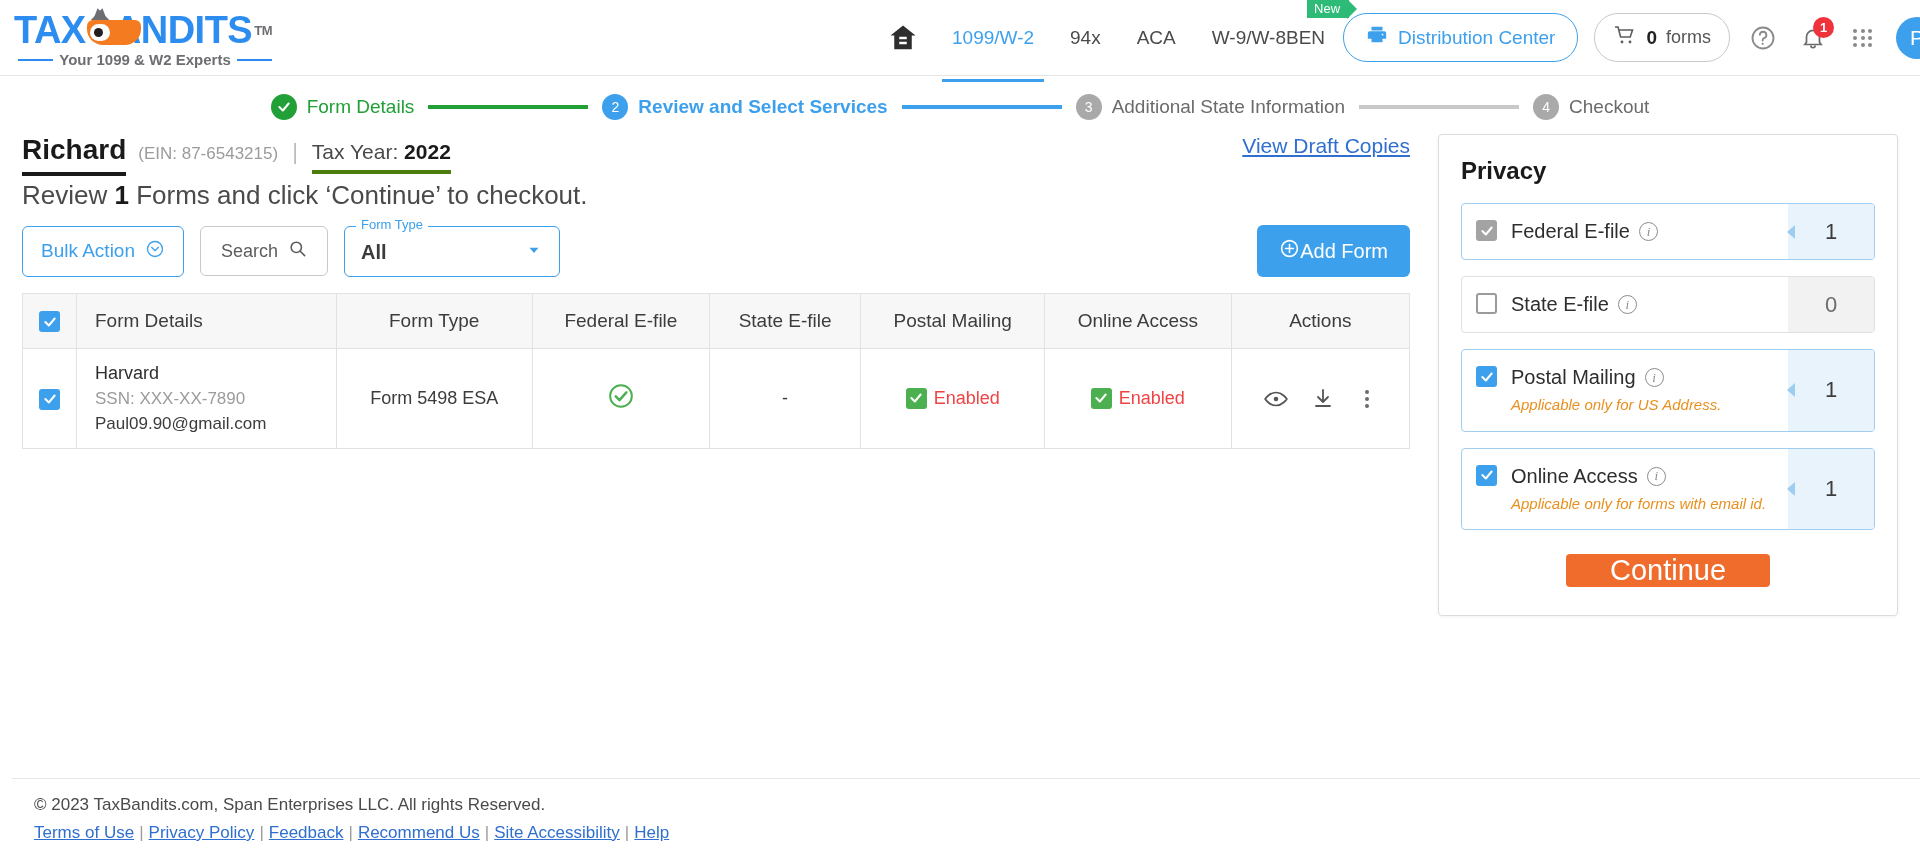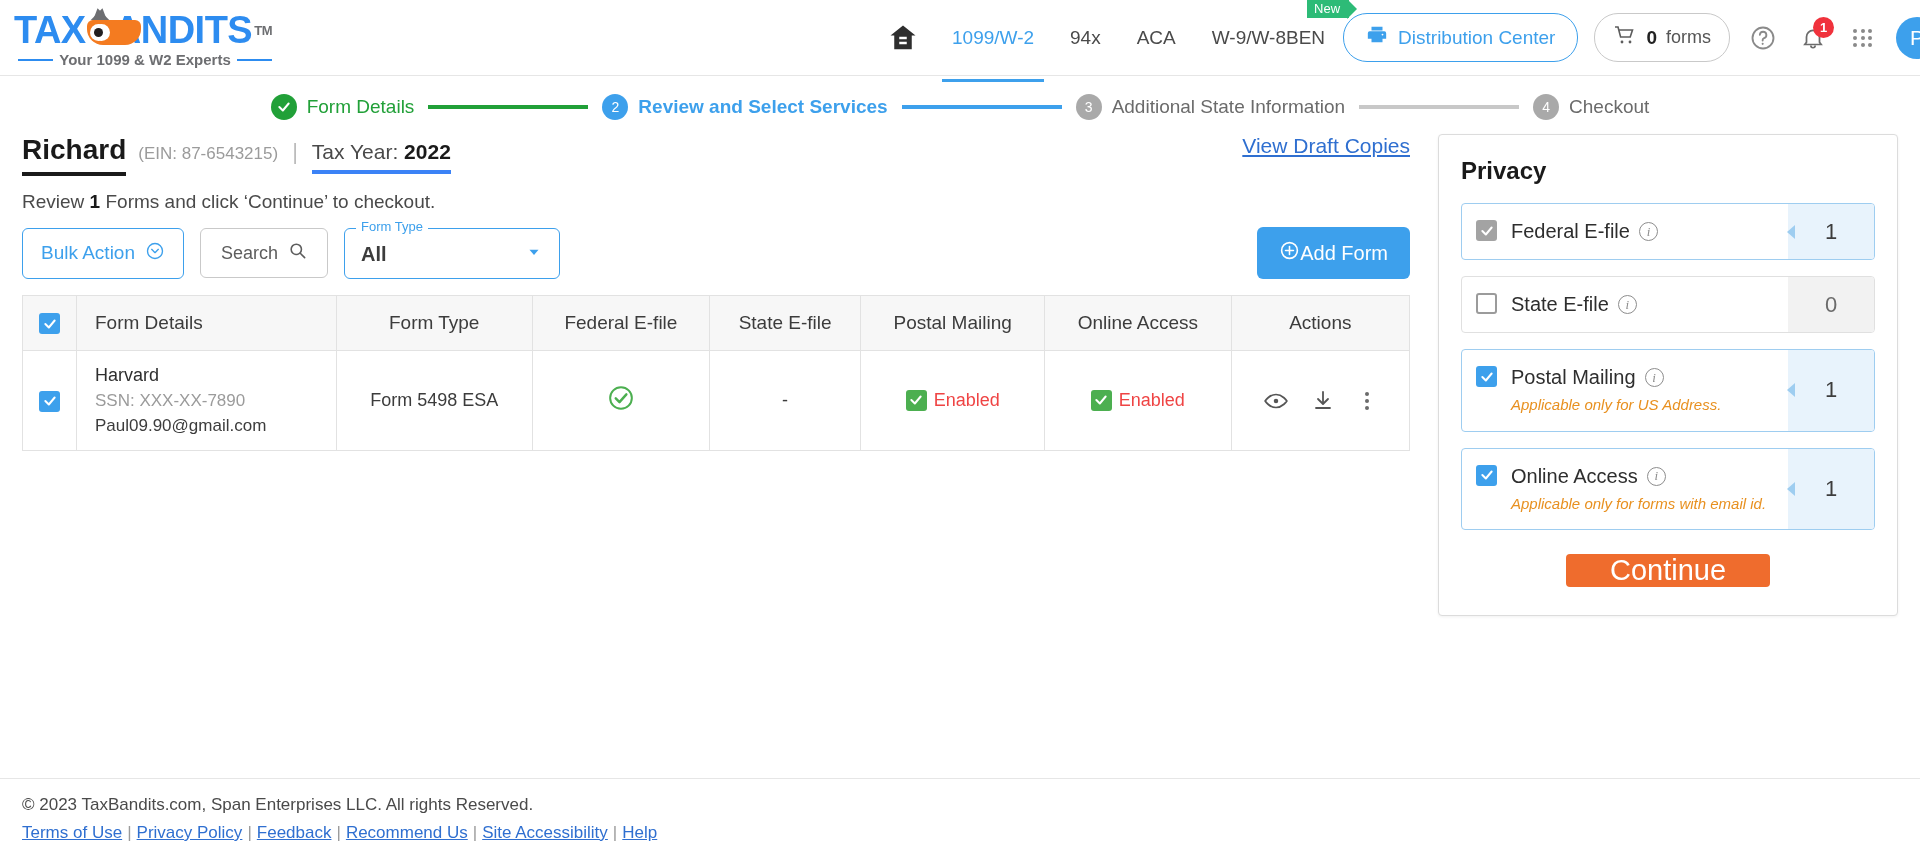--- a/index.html
+++ b/index.html
@@ -95,25 +95,25 @@
   .step-line.blue { background: #3da0ec; }
   .step-line.grey { background: #c8c8c8; }
 
   
   .wrap { display: flex; padding: 0 22px; gap: 28px; align-items: flex-start; }
   .left { flex: 1; min-width: 0; }
   .title-row { display: flex; align-items: baseline; }
   .title-name { font-size: 28px; font-weight: bold; color: #1a1a1a; border-bottom: 4px solid #1a1a1a; padding-bottom: 6px; }
   .title-ein { font-size: 17px; color: #9b9b9b; margin-left: 12px; }
   .title-sep { color: #bcbcbc; margin: 0 14px; font-size: 22px; }
-  .title-ty { font-size: 21px; color: #4a4a4a; border-bottom: 4px solid #3b82f6; padding-bottom: 6px; }
+  .title-ty { font-size: 21px; color: #4a4a4a; border-bottom: 4px solid #4d7c0f; padding-bottom: 6px; }
   .title-ty b { color: #1a1a1a; font-weight: bold; }
   .draft-link { font-size: 21px; color: #2f6fd0; text-decoration: underline; cursor: pointer; white-space: nowrap; }
 
-  .review-line { font-size: 19px; color: #4a4a4a; margin: 15px 0 14px; }
+  .review-line { font-size: 26px; color: #4a4a4a; margin: 4px 0 14px; }
   .review-line b { color: #1a1a1a; }
 
   .toolbar { display: flex; align-items: center; gap: 16px; }
   .bulk-btn {
     border: 1px solid #3da0ec; border-radius: 6px; color: #3da0ec; background: #fff;
     padding: 12px 18px; font-size: 19px; display: flex; align-items: center; gap: 10px; cursor: pointer;
   }
   .search-btn {
     border: 1px solid #c9c9c9; border-radius: 6px; background: #fff; color: #5d5d5d;
     padding: 12px 20px; font-size: 18px; display: flex; align-items: center; gap: 10px; cursor: pointer;
@@ -197,21 +197,21 @@
     position: absolute; left: -1px; top: 50%; transform: translateY(-50%);
     width: 0; height: 0; border-top: 7px solid transparent; border-bottom: 7px solid transparent;
     border-right: 8px solid #9ecdf0;
   }
   .continue-btn {
     display: block; margin: 24px auto 0; background: #ef6c2d; color: #fff; border: none;
     border-radius: 4px; padding: 0 44px; font-size: 29px; cursor: pointer;
   }
 
   
-  .footer { position: absolute; left: 0; right: 0; bottom: 0; border-top: 1px solid #e6e6e6; padding: 16px 22px 14px; background: #fff; }
+  .footer { position: absolute; left: 12px; right: 0; bottom: 0; border-top: 1px solid #e6e6e6; padding: 16px 22px 14px; background: #fff; }
   .copyright { font-size: 17px; color: #4a4a4a; }
   .foot-links { margin-top: 8px; font-size: 17px; color: #9b9b9b; }
   .foot-links a { color: #2f6fd0; text-decoration: underline; cursor: pointer; }
   .foot-links span.sep { margin: 0 5px; color: #9b9b9b; }
 </style>
 </head>
 <body>
 
 <div class="header">
   <div class="logo">

